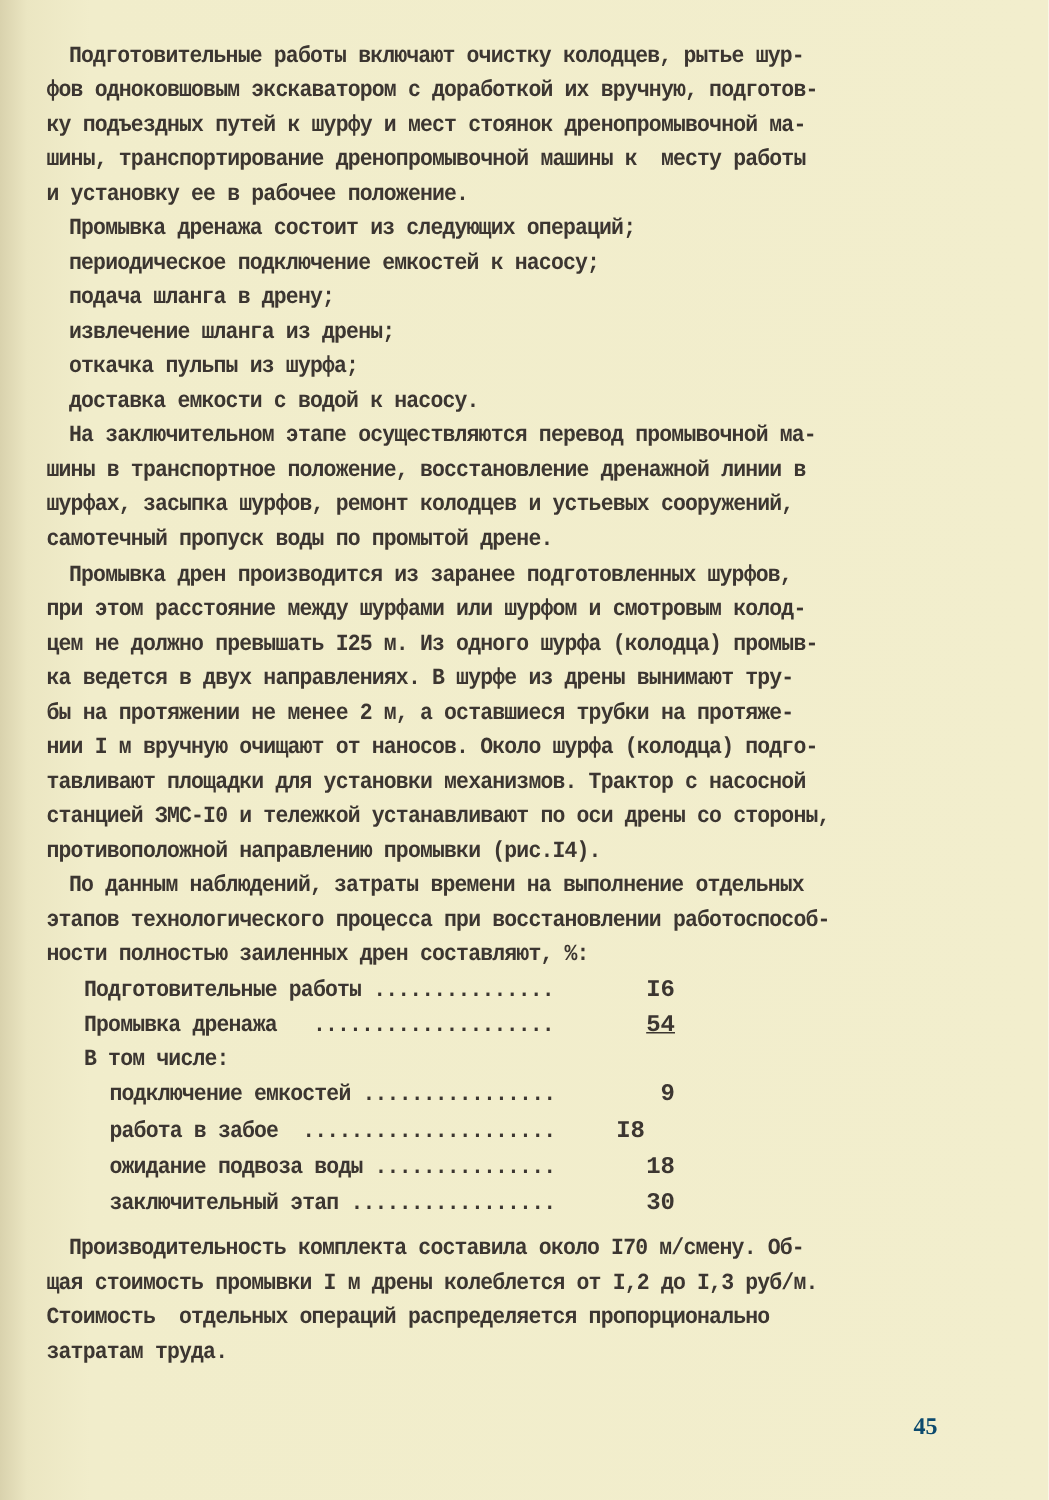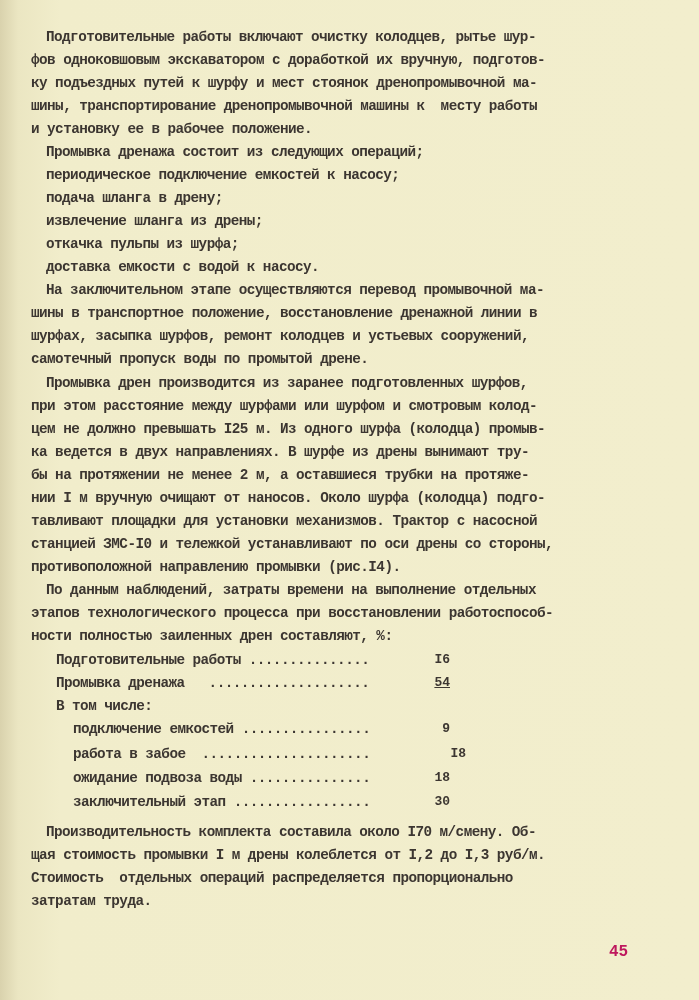--- a/index.html
+++ b/index.html
@@ -16,22 +16,22 @@
     font-size:15.4px;
     letter-spacing:-0.6px;
     white-space:pre;
     line-height:20px;
     font-weight:bold;
     color:#3c3631;
     transform: scaleX(0.93);
     transform-origin:left center;
   }
   .tbl-row { position:absolute; font-size:15.4px; line-height:20px; font-weight:bold; color:#3c3631; white-space:pre; letter-spacing:-0.6px; transform:scaleX(0.93); transform-origin:left center;}
-  .val { position:absolute; font-size:13px; line-height:20px; font-weight:bold; color:#3c3631; text-align:right; width:40px; }
-  .pagenum { position:absolute; left:609px; top:943px; font-family:Liberation Mono, monospace; font-weight:bold; font-size:16px; color:#be185d; }
+  .val { position:absolute; font-size:16px; line-height:20px; font-weight:bold; color:#3c3631; text-align:right; width:40px; }
+  .pagenum { position:absolute; left:609px; top:943px; font-family:Liberation Serif, serif; font-weight:bold; font-size:16px; color:#0c4a6e; }
 </style>
 </head>
 <body>
 
 <div class="page">
 
   <div class="line" style="left:46px;top:27px;">Подготовительные работы включают очистку колодцев, рытье шур-</div>
   <div class="line" style="left:31px;top:50px;">фов одноковшовым экскаватором с доработкой их вручную, подготов-</div>
   <div class="line" style="left:31px;top:73px;">ку подъездных путей к шурфу и мест стоянок дренопромывочной ма-</div>
   <div class="line" style="left:31px;top:96px;">шины, транспортирование дренопромывочной машины к  месту работы</div>
@@ -69,21 +69,21 @@
 
     <div class="tbl-row" style="left:56px;top:673px;">Промывка дренажа   ....................</div>
     <div class="val" style="left:410px;top:673px;text-decoration:underline;">54</div>
 
     <div class="tbl-row" style="left:56px;top:696px;">В том числе:</div>
 
     <div class="tbl-row" style="left:73px;top:719px;">подключение емкостей ................</div>
     <div class="val" style="left:410px;top:719px;">9</div>
 
     <div class="tbl-row" style="left:73px;top:744px;">работа в забое  .....................</div>
-    <div class="val" style="left:426px;top:744px;">I8</div>
+    <div class="val" style="left:390px;top:744px;">I8</div>
 
     <div class="tbl-row" style="left:73px;top:768px;">ожидание подвоза воды ...............</div>
     <div class="val" style="left:410px;top:768px;">18</div>
 
     <div class="tbl-row" style="left:73px;top:792px;">заключительный этап .................</div>
     <div class="val" style="left:410px;top:792px;">30</div>
   </div>
 
   <div class="line" style="left:46px;top:822px;">Производительность комплекта составила около I70 м/смену. Об-</div>
   <div class="line" style="left:31px;top:845px;">щая стоимость промывки I м дрены колеблется от I,2 до I,3 руб/м.</div>

